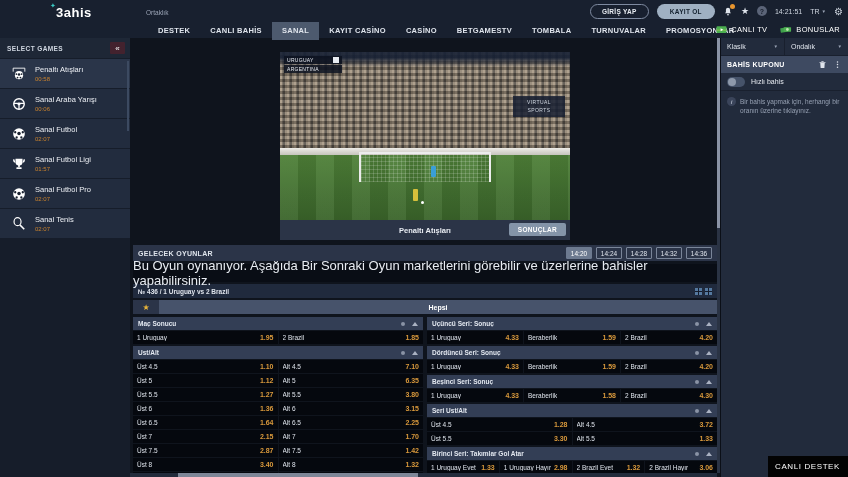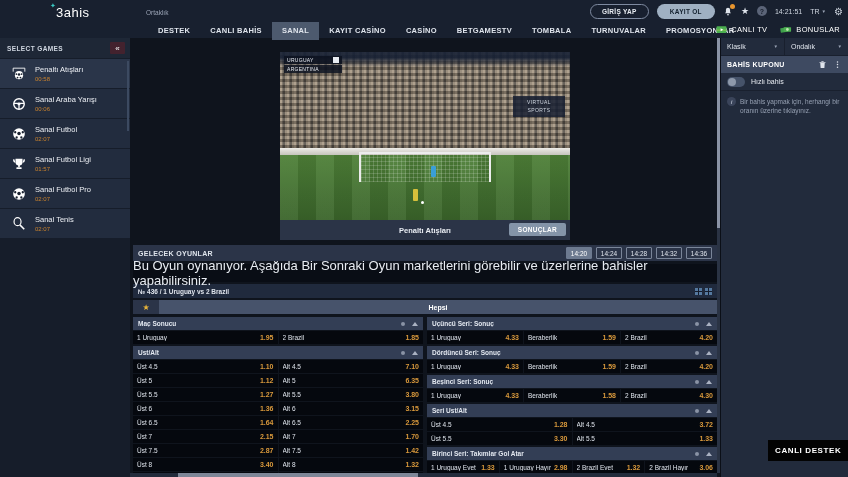--- a/index.html
+++ b/index.html
@@ -2,21 +2,21 @@
 <html><head>
 <meta charset="utf-8">
 <style>
   *{margin:0;padding:0;box-sizing:border-box;}
   html,body{width:848px;height:477px;}
   body{background:#0f141d;font-family:"Liberation Sans",sans-serif;overflow:hidden;position:relative;color:#e8ecf2;-webkit-font-smoothing:antialiased;}
   svg{display:block;}
 
   
   .header{position:absolute;top:0;left:0;width:848px;height:38px;background:#18202f;z-index:6;}
-  .logo{position:absolute;left:56px;top:5px;font-size:13px;font-weight:normal;color:#fff;letter-spacing:.5px;}
+  .logo{position:absolute;left:56px;top:5px;font-size:13px;font-weight:bold;color:#fff;letter-spacing:.5px;}
   .logo-spark{position:absolute;left:50px;top:2px;color:#39c6c0;font-size:7px;}
   .affiliate{position:absolute;left:146px;top:9px;font-size:6.5px;color:#9aa3b5;}
   .header-right{position:absolute;right:5px;top:3px;display:flex;align-items:center;gap:8px;height:16px;}
   .btn-outline{border:1px solid #7e8aa0;border-radius:9px;color:#e8ecf2;font-size:6.5px;font-weight:bold;padding:3px 11px;letter-spacing:.3px;}
   .btn-solid{background:#9fb0c2;border-radius:9px;color:#13202e;font-size:6.5px;font-weight:bold;padding:4px 13px;letter-spacing:.3px;}
   .hicon{position:relative;display:flex;align-items:center;color:#cfd6e0;}
   .bell-badge{position:absolute;top:-2px;right:-2px;width:5px;height:5px;border-radius:50%;background:#e8952e;}
   .star-glyph{font-size:9px;color:#dfe4ec;}
   .help-circle{width:10px;height:10px;border-radius:50%;background:#5b6478;color:#161e2c;font-size:7px;font-weight:bold;display:flex;align-items:center;justify-content:center;}
   .header-time{font-size:7px;color:#cfd6e0;}
@@ -109,21 +109,21 @@
   .slip-title{font-size:7px;font-weight:bold;color:#fff;flex:1;letter-spacing:.3px;}
   .slip-header svg{width:9px;height:9px;}
   .quick-row{height:18px;display:flex;align-items:center;gap:6px;padding:0 6px;border-bottom:1px solid #19202e;}
   .toggle{width:18px;height:10px;background:#46536a;border-radius:5px;position:relative;}
   .toggle-knob{position:absolute;left:1px;top:1px;width:8px;height:8px;border-radius:50%;background:#8e99ab;}
   .quick-label{font-size:7px;color:#e8ecf2;}
   .hint-row{display:flex;gap:4px;padding:6px;}
   .info-icon{min-width:9px;height:9px;border-radius:50%;background:#3a445a;color:#aab2c2;font-size:6px;font-weight:bold;display:flex;align-items:center;justify-content:center;font-style:italic;}
   .hint-text{font-size:6.5px;color:#96a0b2;line-height:1.4;}
 
-  .support-btn{position:absolute;right:0;bottom:16px;width:80px;height:21px;background:#030303;color:#fff;font-size:8px;font-weight:bold;display:flex;align-items:center;padding-left:7px;letter-spacing:.6px;white-space:nowrap;overflow:hidden;z-index:9;}
+  .support-btn{position:absolute;right:0;bottom:0;width:80px;height:21px;background:#030303;color:#fff;font-size:8px;font-weight:normal;display:flex;align-items:center;padding-left:7px;letter-spacing:.6px;white-space:nowrap;overflow:hidden;z-index:9;}
 </style>
 </head>
 <body>
 
 <div class="header">
   <span class="logo-spark">✦</span>
   <div class="logo">3ahis</div>
   <div class="affiliate">Ortaklık</div>
 
   <div class="header-right">

